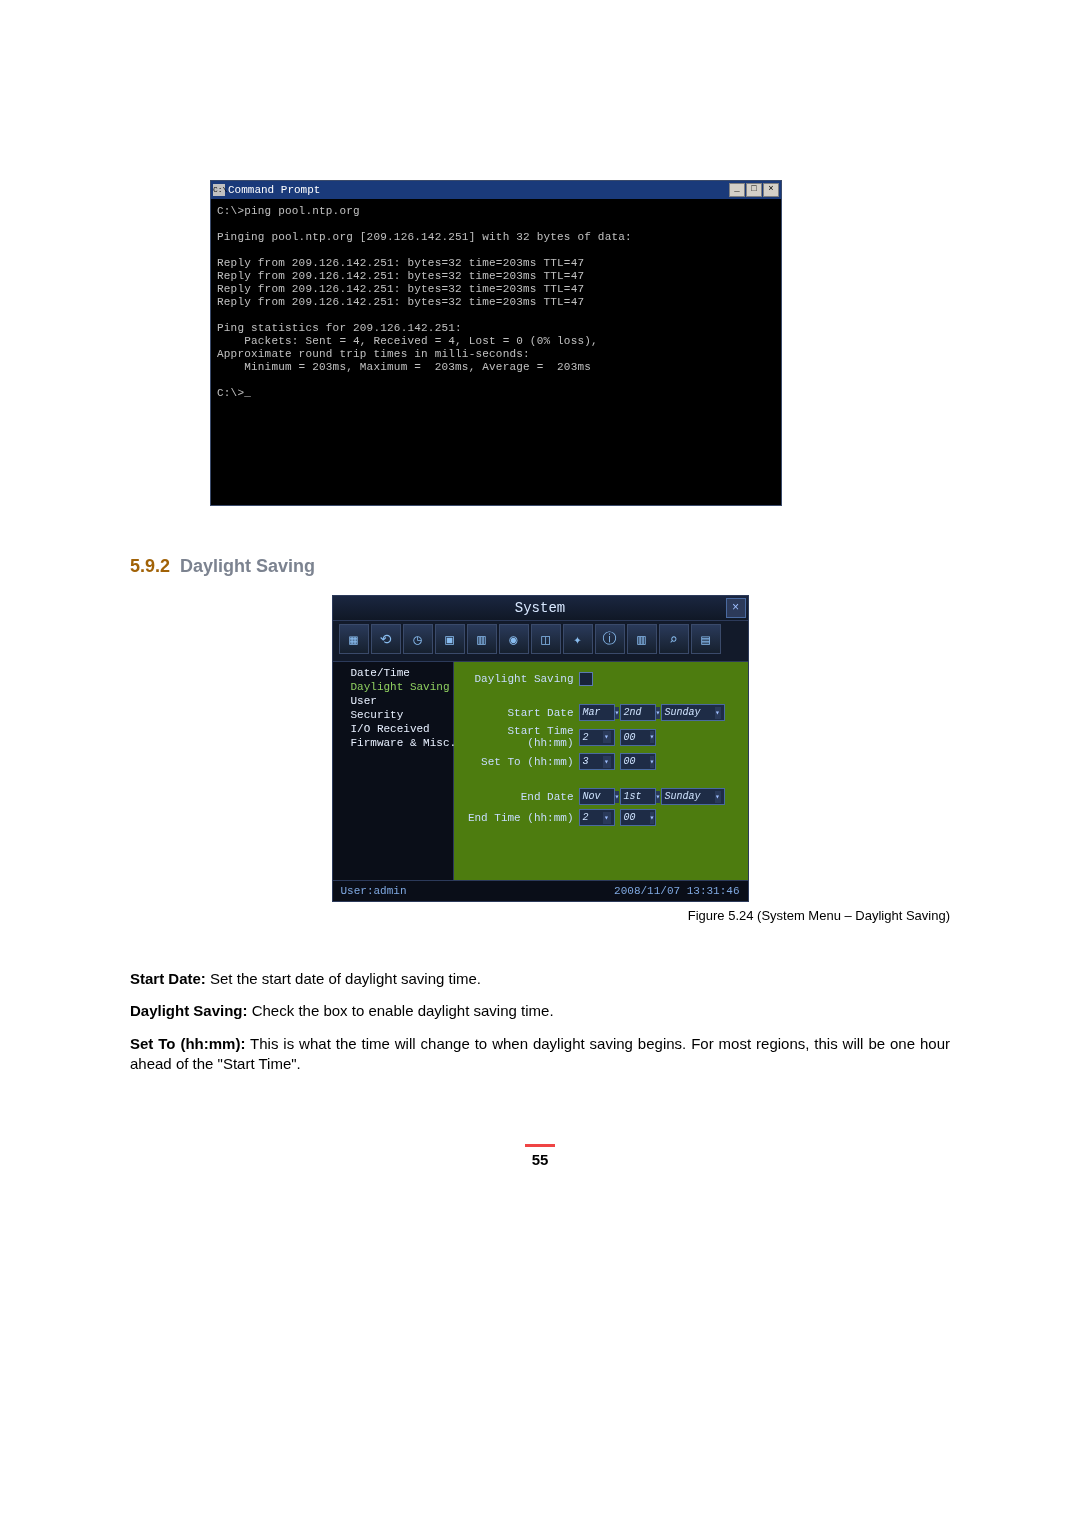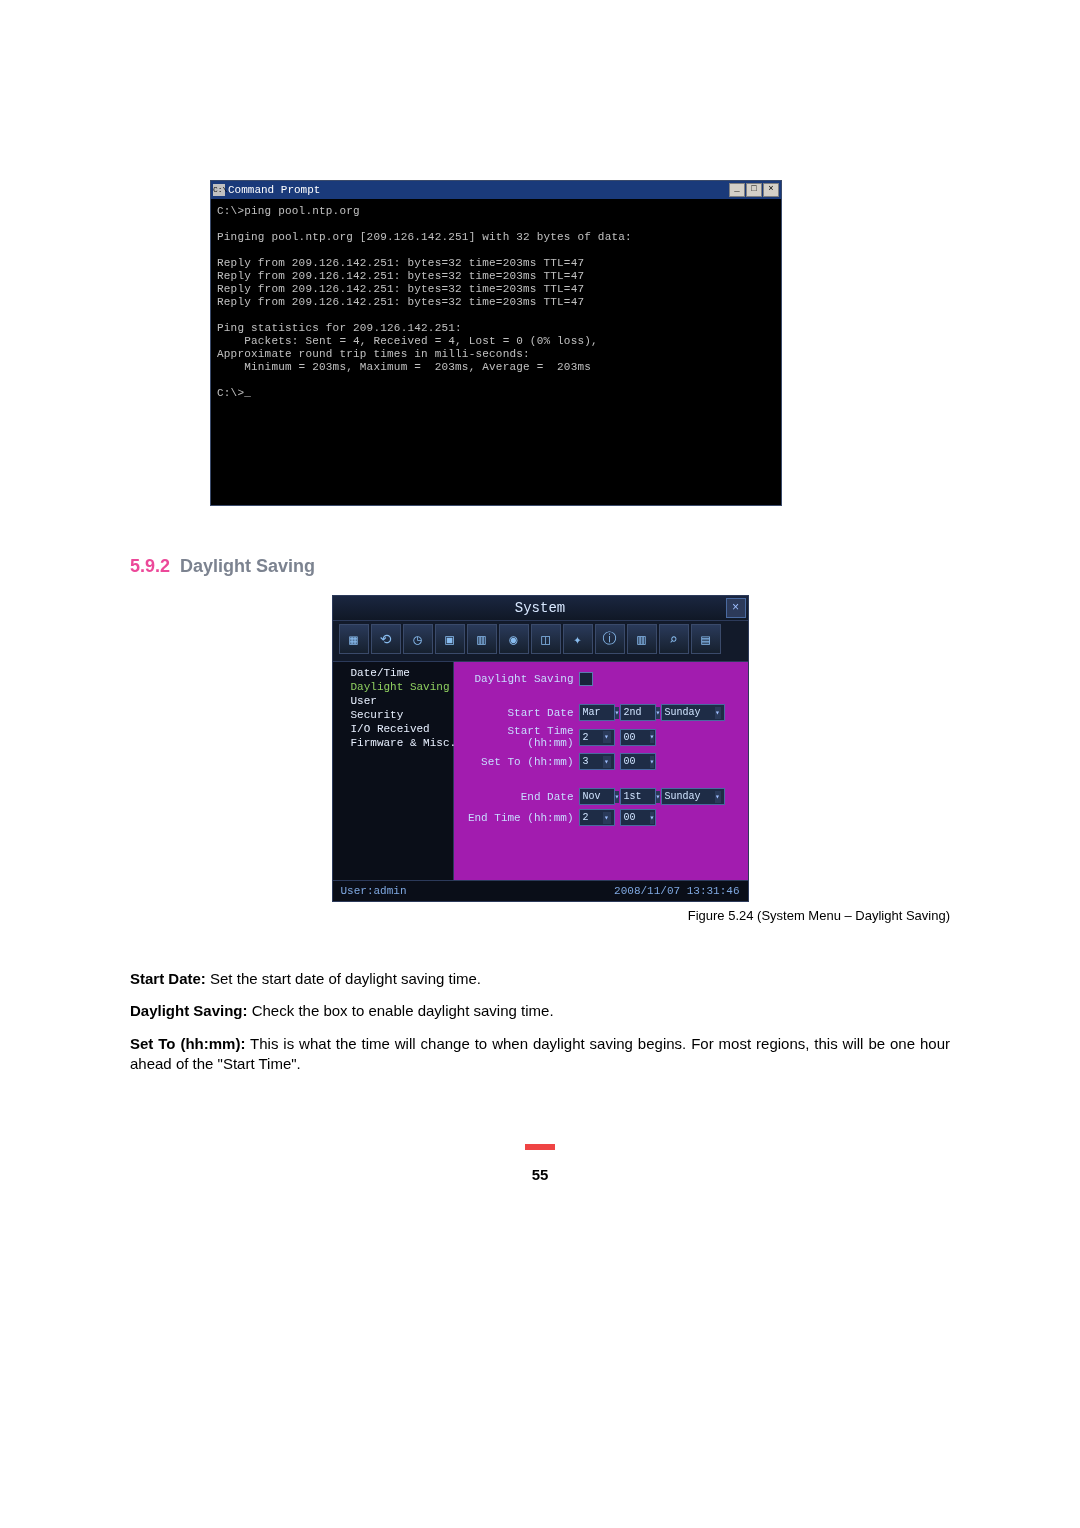--- a/index.html
+++ b/index.html
@@ -68,26 +68,26 @@
     min-height: 260px;
     letter-spacing: 0.2px;
   }
   
   .section-heading {
     font-size: 18px;
     font-weight: bold;
     color: #7c8390;
     margin: 0 0 18px 0;
   }
-  .section-number { color: #ec4899; margin-right: 10px; }
+  .section-number { color: #a16207; margin-right: 10px; }
   
   .sys-window {
     width: 415px;
     margin: 0 auto 6px auto;
-    background: #a21caf;
+    background: #4d7c0f;
     border: 1px solid #2c3a5a;
     font-family: "Courier New", monospace;
     color: #a0cef0;
   }
   .sys-titlebar {
     height: 24px;
     background: linear-gradient(#1a2640, #101826);
     position: relative;
     text-align: center;
     line-height: 24px;
@@ -160,20 +160,21 @@
   .sel {
     height: 15px;
     background: #1e2c46;
     border: 1px solid #4a6aa0;
     color: #d0e4ff;
     font-size: 10px;
     padding: 0 3px;
     display: inline-flex;
     align-items: center;
     gap: 14px;
+    font-style: italic;
   }
   .sel .caret {
     width: 10px; height: 12px;
     background: #2a3a5a;
     font-size: 8px;
     line-height: 12px;
     text-align: center;
     color: #9fbfff;
   }
   .w34 { width: 28px; } .w64 { width: 56px; }
@@ -200,25 +201,25 @@
     line-height: 1.35;
     margin: 0 0 12px 0;
     text-align: justify;
   }
   .body-copy p .term { font-weight: bold; }
   .page-num {
     text-align: center;
     font-weight: bold;
     font-size: 15px;
     margin-top: 70px;
-    border-top: 6px solid #ef4444;
+    border-top: 3px solid #ef4444;
     width: 30px;
     margin-left: auto;
     margin-right: auto;
-    padding-top: 16px;
+    padding-top: 4px;
   }
 </style>
 </head>
 <body>
 
 <div class="page">
 
   <div class="cmd-window">
     <div class="cmd-titlebar">
       <div class="title">

